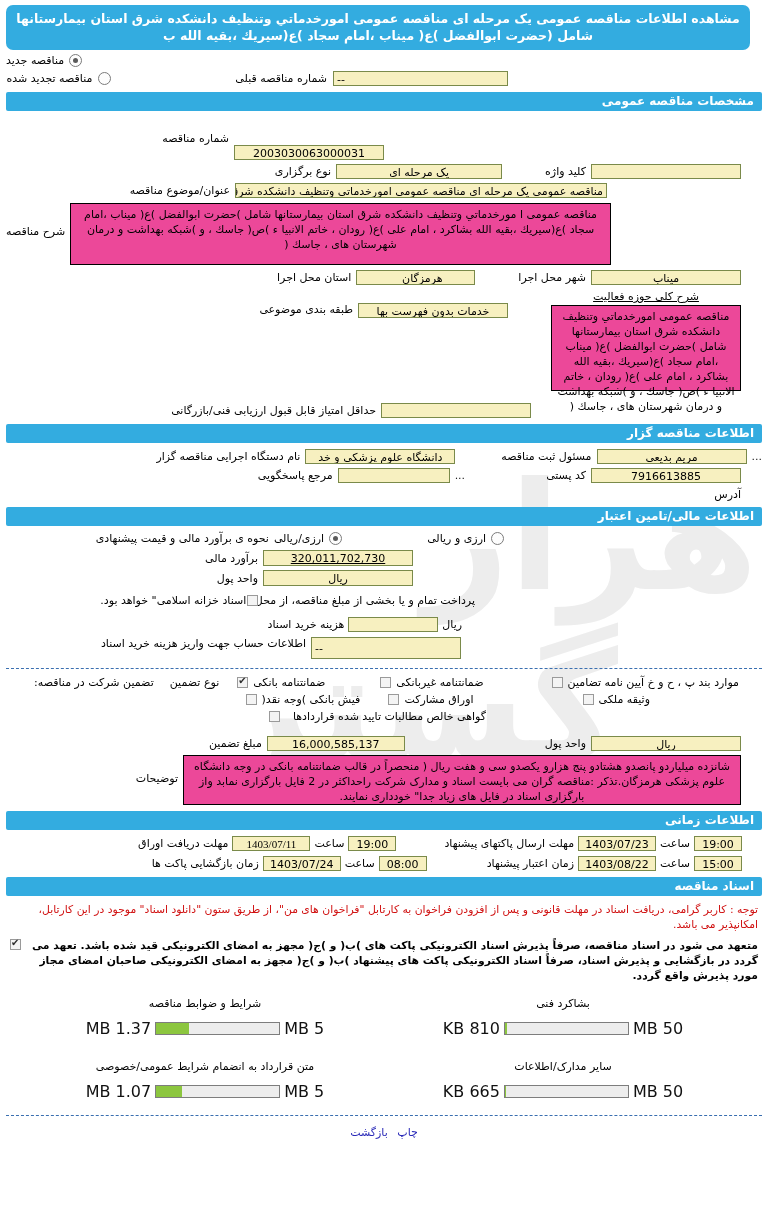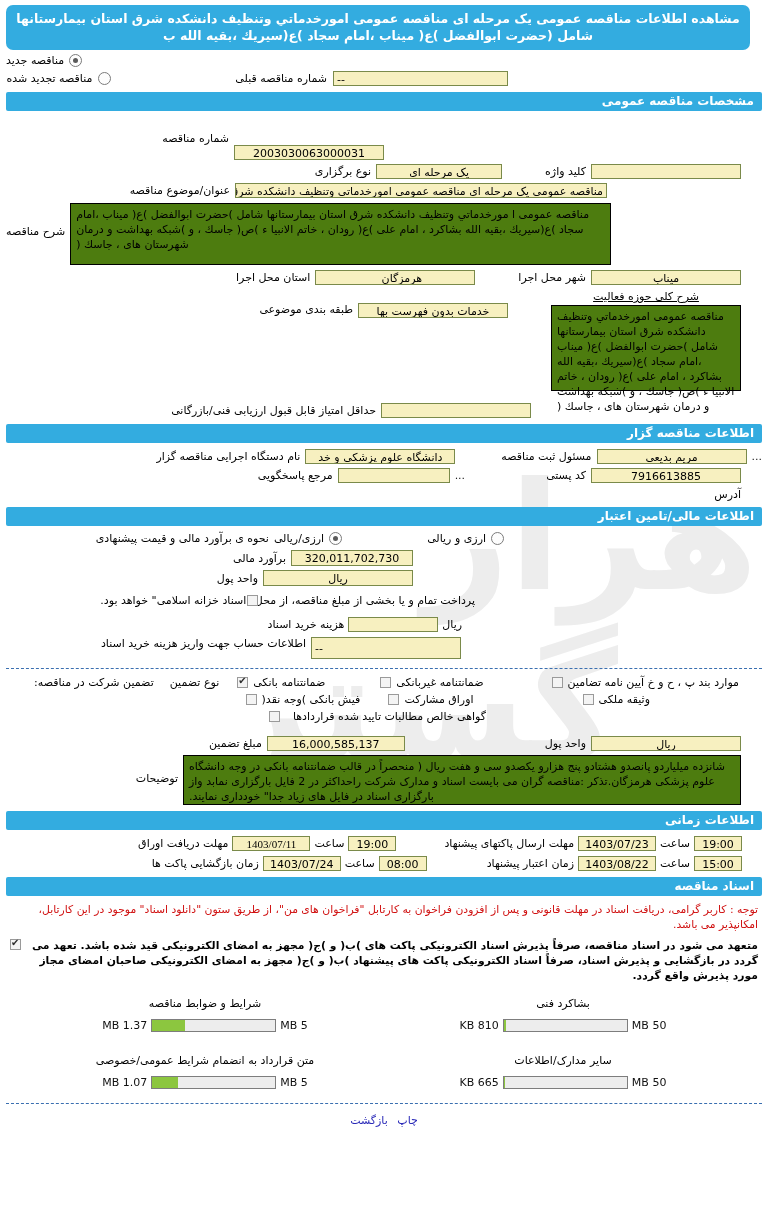--- a/index.html
+++ b/index.html
@@ -130,26 +130,26 @@
     color: #000;
     display: inline-block;
   }
   .fld.left { text-align: left; }
   .fld.right { text-align: right; }
   .fld.tall { height: 16px; line-height: 16px; }
 
   
   .ta {
     border: 1px solid #000000;
-    background: #4d7c0f;
+    background: #ec4899;
     font-size: 11px;
     line-height: 15px;
     padding: 3px 5px;
     box-sizing: border-box;
-    text-align: left;
+    text-align: center;
     color: #000;
   }
   .u { text-decoration: underline; }
 
   .dotline {
     border-top: 1px dashed #3a6fb0;
     margin: 9px 0 7px 0;
     height: 0;
   }
 
@@ -164,21 +164,21 @@
     box-sizing: border-box;
     position: relative;
     direction: ltr;
   }
   .bar-fill {
     height: 100%;
     background: #8CC63F;
     border-left: 0;
   }
   .bar-cap {
-    font-size: 11px;
+    font-size: 16px;
     color: #111;
     white-space: nowrap;
   }
   .doc-title {
     font-size: 11px;
     color: #000;
     text-align: center;
     margin-bottom: 9px;
   }
 
@@ -246,42 +246,42 @@
     <div style="width:373px;"></div>
     <div class="fld" style="width:150px;margin-top:28px;">2003030063000031</div>
     <span class="lbl">شماره مناقصه</span>
   </div>
 
   <div style="display:flex;align-items:center;gap:5px;margin:4px 0;justify-content:flex-start;">
     <div style="width:16px;"></div>
     <div class="fld" style="width:150px;"></div>
     <span class="lbl">کلید واژه</span>
     <div style="width:33px;"></div>
-    <div class="fld" style="width:126px;">یک مرحله ای</div>
+    <div class="fld" style="width:166px;">یک مرحله ای</div>
     <span class="lbl">نوع برگزاری</span>
   </div>
 
   <div style="display:flex;align-items:center;gap:5px;margin:4px 0;justify-content:flex-start;">
     <div style="width:150px;"></div>
     <div class="fld right" style="width:372px;">مناقصه عمومی یک مرحله ای مناقصه عمومی امورخدماتي وتنظيف دانشكده شرق  استان</div>
     <span class="lbl">عنوان/موضوع مناقصه</span>
   </div>
 
   <div style="display:flex;align-items:flex-start;gap:5px;margin:5px 0;justify-content:flex-start;">
     <div style="width:150px;"></div>
     <div class="ta" style="width:555px;height:62px;">مناقصه عمومی ا مورخدماتي وتنظيف دانشكده شرق  استان بيمارستانها شامل )حضرت ابوالفضل )ع( ميناب ،امام سجاد )ع(سيريك ،بقيه الله بشاكرد ، امام علی )ع( رودان ،  خاتم الانبيا ء )ص( جاسك ،  و )شبكه بهداشت و درمان  شهرستان های ، جاسك (</div>
     <span class="lbl" style="margin-top:22px;">شرح مناقصه</span>
   </div>
 
   <div style="display:flex;align-items:center;gap:5px;margin:5px 0;justify-content:flex-start;">
     <div style="width:16px;"></div>
     <div class="fld" style="width:150px;">ميناب</div>
     <span class="lbl">شهر محل اجرا</span>
     <div style="width:33px;"></div>
-    <div class="fld" style="width:160px;padding-left:16px;">هرمزگان</div>
+    <div class="fld" style="width:119px;padding-left:16px;">هرمزگان</div>
     <span class="lbl">استان محل اجرا</span>
   </div>
 
   <div style="display:flex;align-items:flex-start;gap:5px;margin:5px 0 0 0;justify-content:flex-start;">
     <div style="width:16px;"></div>
     <div style="width:190px;">
       <div class="lbl u" style="display:block;text-align:center;margin-bottom:2px;">شرح کلی حوزه فعالیت</div>
       <div class="ta" style="width:190px;height:86px;">مناقصه عمومی امورخدماتي وتنظيف دانشكده شرق  استان بيمارستانها شامل )حضرت ابوالفضل )ع( ميناب ،امام سجاد )ع(سيريك ،بقيه الله بشاكرد ، امام علی )ع( رودان ،  خاتم الانبيا ء )ص( جاسك ،  و )شبكه بهداشت و درمان  شهرستان های ، جاسك (</div>
     </div>
     <div style="width:33px;"></div>
@@ -328,21 +328,21 @@
     <span class="radio"></span>
     <span class="lbl">ارزی و ریالی</span>
     <div style="width:75px;"></div>
     <span class="radio on"></span>
     <span class="lbl">ارزی/ریالی</span>
     <span class="lbl">نحوه ی برآورد مالی و قیمت پیشنهادی</span>
   </div>
 
   <div style="display:flex;align-items:center;gap:5px;margin:4px 0;justify-content:flex-start;">
     <div style="width:344px;"></div>
-    <div class="fld tall" style="width:122px;">320,011,702,730</div>
+    <div class="fld tall" style="width:150px;text-decoration:underline;">320,011,702,730</div>
     <span class="lbl">برآورد مالی</span>
   </div>
 
   <div style="display:flex;align-items:center;gap:5px;margin:4px 0;justify-content:flex-start;">
     <div style="width:344px;"></div>
     <div class="fld tall" style="width:150px;">ریال</div>
     <span class="lbl">واحد پول</span>
   </div>
 
   <div style="display:flex;align-items:flex-start;gap:5px;margin:8px 0 10px 0;justify-content:flex-start;">

